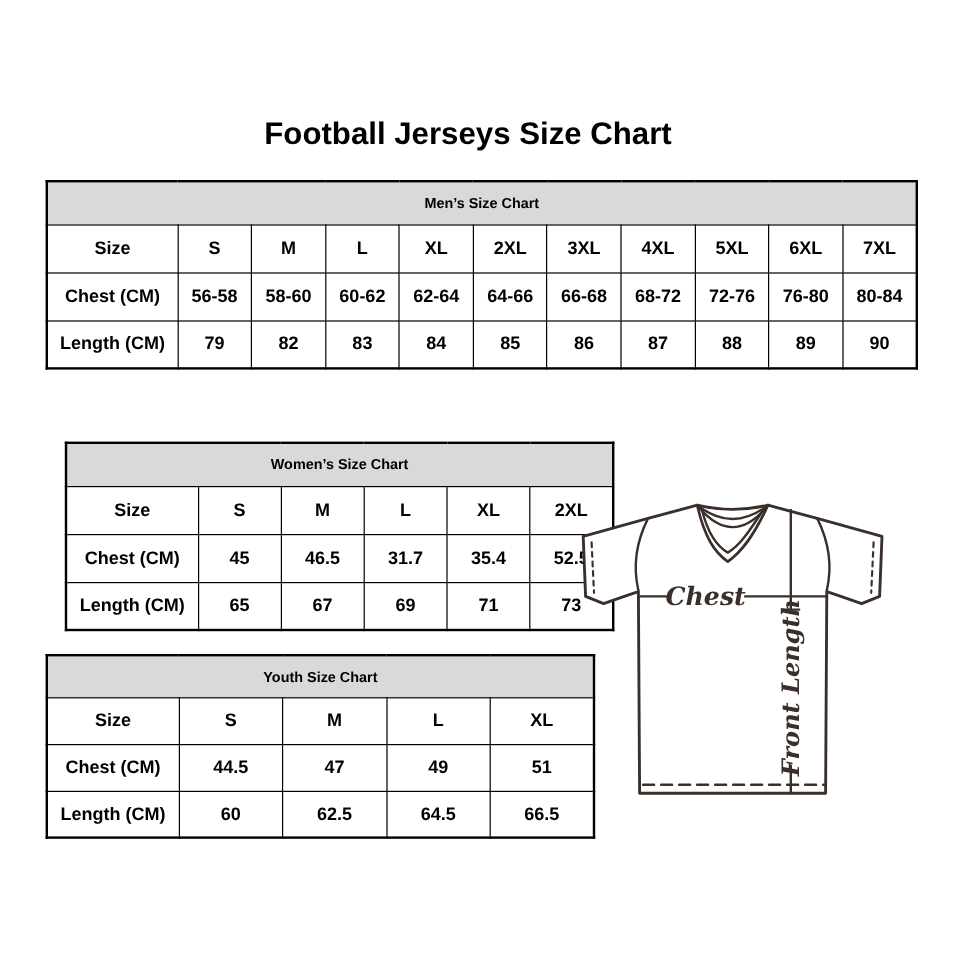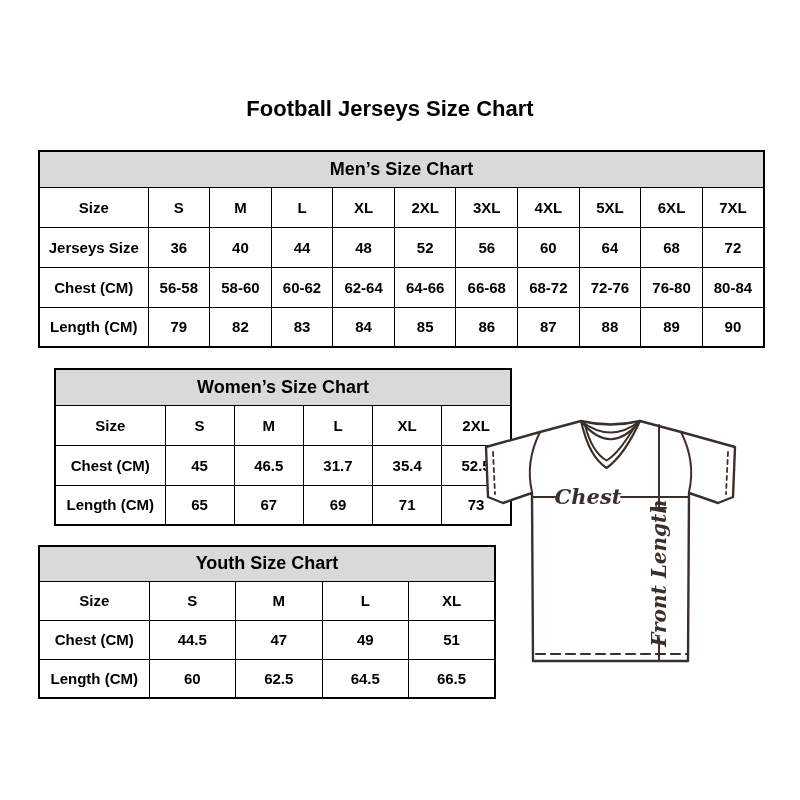--- a/index.html
+++ b/index.html
@@ -1,24 +1,24 @@
 <!DOCTYPE html>
 <html><head>
 <meta charset="utf-8">
 <style>
   html,body{margin:0;padding:0;background:#ffffff;}
   .canvas{position:relative;width:800px;height:800px;background:#ffffff;overflow:hidden;
           font-family:"Liberation Sans", sans-serif;color:#000;}
   .title{position:absolute;top:96px;left:0;width:780px;text-align:center;
-         font-size:22px;font-weight:bold;color:#000;}
+         font-size:26px;font-weight:bold;color:#000;}
   table.size{position:absolute;border-collapse:collapse;table-layout:fixed;
              background:#fff;border:2.5px solid #000;}
   table.size td{border:1.5px solid #000;text-align:center;vertical-align:middle;
                 font-size:15px;font-weight:bold;color:#000;padding:0 2px;overflow:hidden;}
-  table.size td.thead{background:#d9d9d9;font-size:18px;}
+  table.size td.thead{background:#d9d9d9;font-size:12px;}
   #mens-table{left:38px;top:150px;width:727px;}
   #mens-table tr.hrow{height:36px;}
   #mens-table tr.drow{height:40px;}
   #womens-table{left:54px;top:368px;width:458px;}
   #womens-table tr.hrow{height:36px;}
   #womens-table tr.drow{height:40px;}
   #youth-table{left:38px;top:545px;width:458px;padding-left:42px;}
   #youth-table tr.hrow{height:35px;}
   #youth-table tr.drow{height:39px;}
   .jersey-wrap{position:absolute;left:476px;top:400px;width:270px;height:270px;}
@@ -56,33 +56,20 @@
       <td>S</td>
       <td>M</td>
       <td>L</td>
       <td>XL</td>
       <td>2XL</td>
       <td>3XL</td>
       <td>4XL</td>
       <td>5XL</td>
       <td>6XL</td>
       <td>7XL</td>
-    </tr>
-    <tr class="drow">
-      <td>Jerseys Size</td>
-      <td>36</td>
-      <td>40</td>
-      <td>44</td>
-      <td>48</td>
-      <td>52</td>
-      <td>56</td>
-      <td>60</td>
-      <td>64</td>
-      <td>68</td>
-      <td>72</td>
     </tr>
     <tr class="drow">
       <td>Chest (CM)</td>
       <td>56-58</td>
       <td>58-60</td>
       <td>60-62</td>
       <td>62-64</td>
       <td>64-66</td>
       <td>66-68</td>
       <td>68-72</td>

